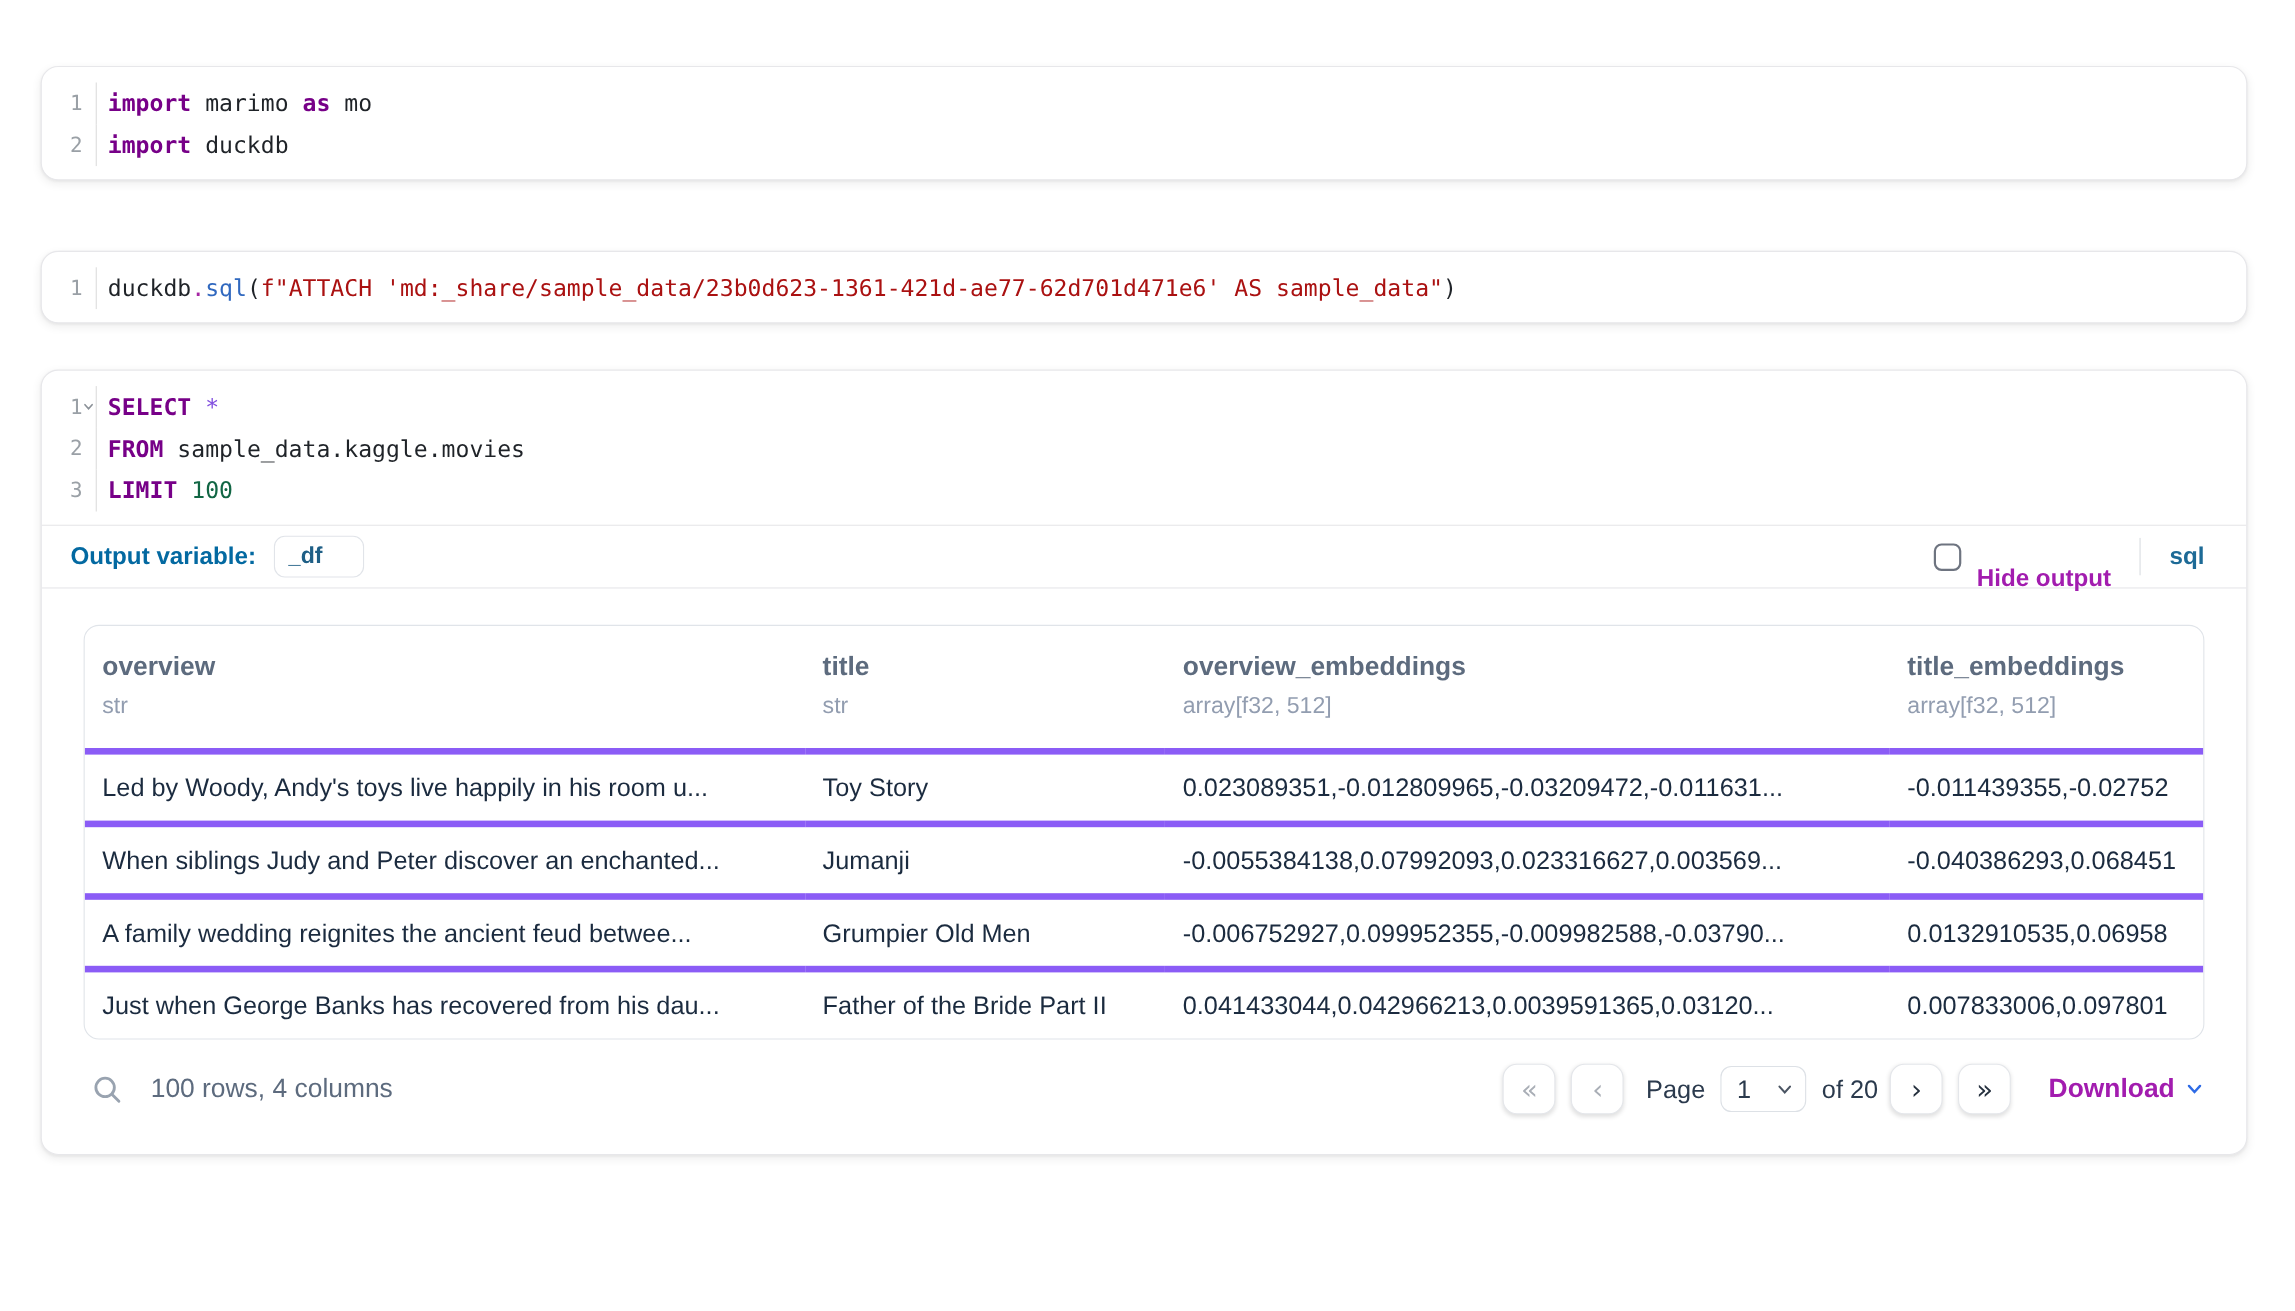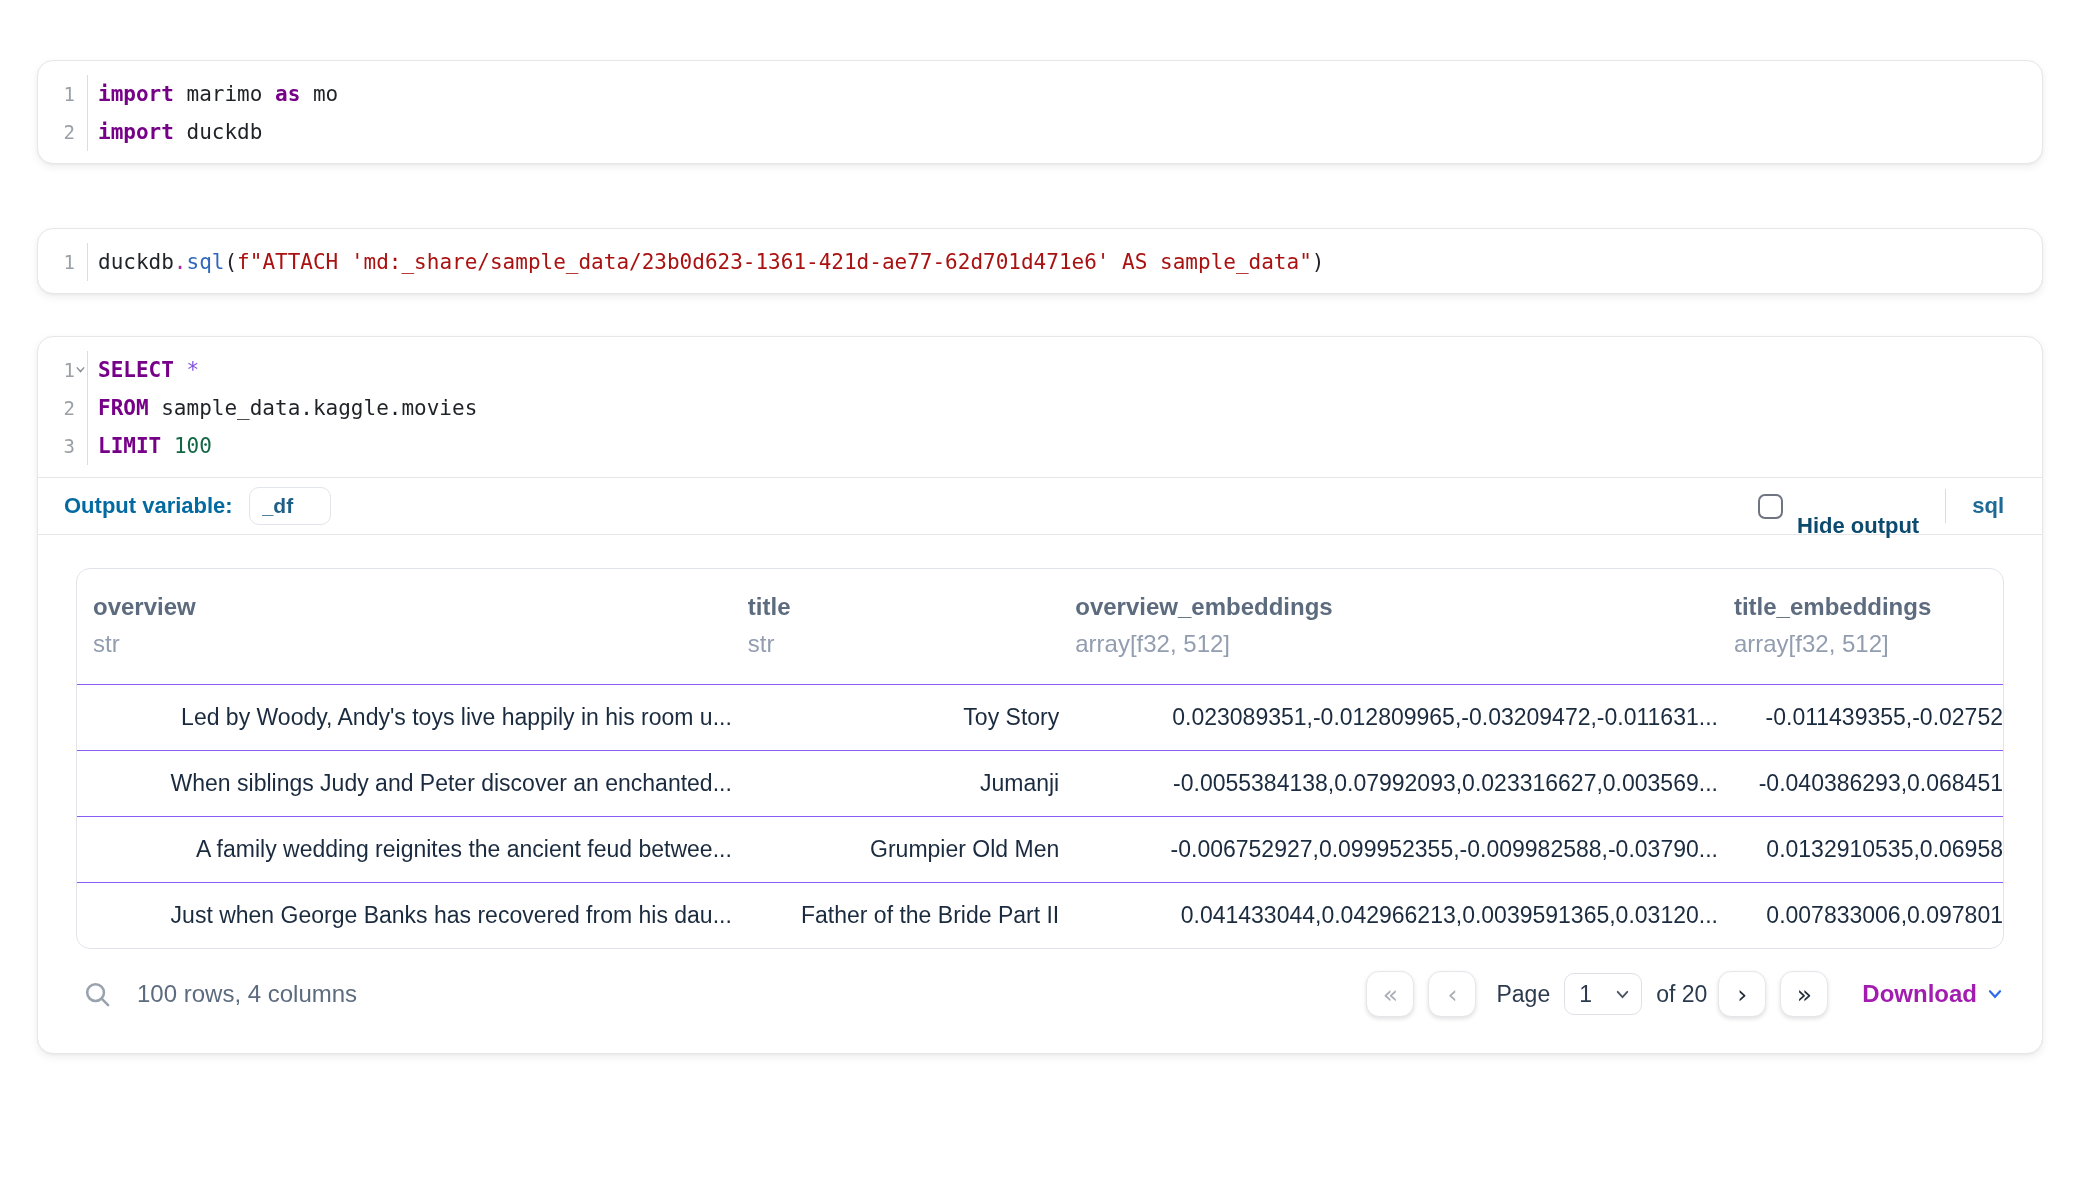--- a/index.html
+++ b/index.html
@@ -27,35 +27,35 @@
 
   
   .output-bar { height:58px; display:flex; align-items:center; justify-content:space-between;
                 border-top:1px solid #e6e6e9; border-bottom:1px solid #e6e6e9; padding:0 38px 0 26px; }
   .ob-left { display:flex; align-items:center; gap:16px; }
   .ob-label { font-size:22px; font-weight:bold; color:#0369a1; }
   .ob-input { width:82px; height:38px; border:1.5px solid #e1e4e9; border-radius:10px; padding:0 12px;
               font-size:21px; font-weight:bold; color:#1f5f86; font-family:Liberation Sans, sans-serif; outline:none; }
   .ob-right { display:flex; align-items:center; }
   .checkbox { width:25px; height:25px; border:2.5px solid #6e7480; border-radius:7px; background:#fff; cursor:pointer; }
-  .hide-label { margin-left:14px; font-size:22px; font-weight:bold; color:#0c4a6e; cursor:pointer;margin-top:40px; }
+  .hide-label { margin-left:14px; font-size:22px; font-weight:bold; color:#a21caf; cursor:pointer;margin-top:40px; }
   .vdiv { width:1px; height:34px; background:#d9dde2; margin:0 26px; }
   .lang { font-size:22px; font-weight:bold; color:#1d6a96; cursor:pointer; }
 
   
   .output-section { padding:33px 38px 36px; }
   .table-container { border:1px solid #e0e4e9; border-radius:14px; overflow:hidden; }
   .dtable { display:table; width:100%; table-layout:fixed; }
   .thead, .trow { display:table-row; }
   .th, .td { display:table-cell; padding-left:16px; overflow:hidden; white-space:nowrap; }
   .th { vertical-align:top; padding-top:24px; padding-bottom:26px; }
   .th.w1 { width:34%; } .th.w2 { width:17%; } .th.w3 { width:34.2%; }
   .th-name { font-size:24px; font-weight:bold; color:#5d6b7e; }
-  .th-type { font-size:24px; color:#929db0; margin-top:9px; }
-  .td { height:66px; vertical-align:middle; font-size:23px; color:#1b2b3f; border-top:1px solid #8b5cf6;text-align:right; }
+  .th-type { font-size:21px; color:#929db0; margin-top:9px; }
+  .td { height:66px; vertical-align:middle; font-size:23px; color:#1b2b3f; border-top:6px solid #8b5cf6; }
 
   
   .table-footer { display:flex; align-items:center; justify-content:space-between; margin-top:22px; }
   .tf-left { display:flex; align-items:center; gap:24px; padding-left:6px; }
   .summary { font-size:24px; color:#5d6b7e; }
   .tf-right { display:flex; align-items:center; }
   .pg-btn { width:48px; height:46px; border:1px solid #e4e6ea; border-radius:13px; background:#fff;
             box-shadow:0 2px 4px rgba(0,0,0,.12); display:flex; align-items:center; justify-content:center;
             font-size:25px; cursor:pointer; font-family:"DejaVu Sans", sans-serif; }
   .pg-btn.off { color:#a9aeb6; }

